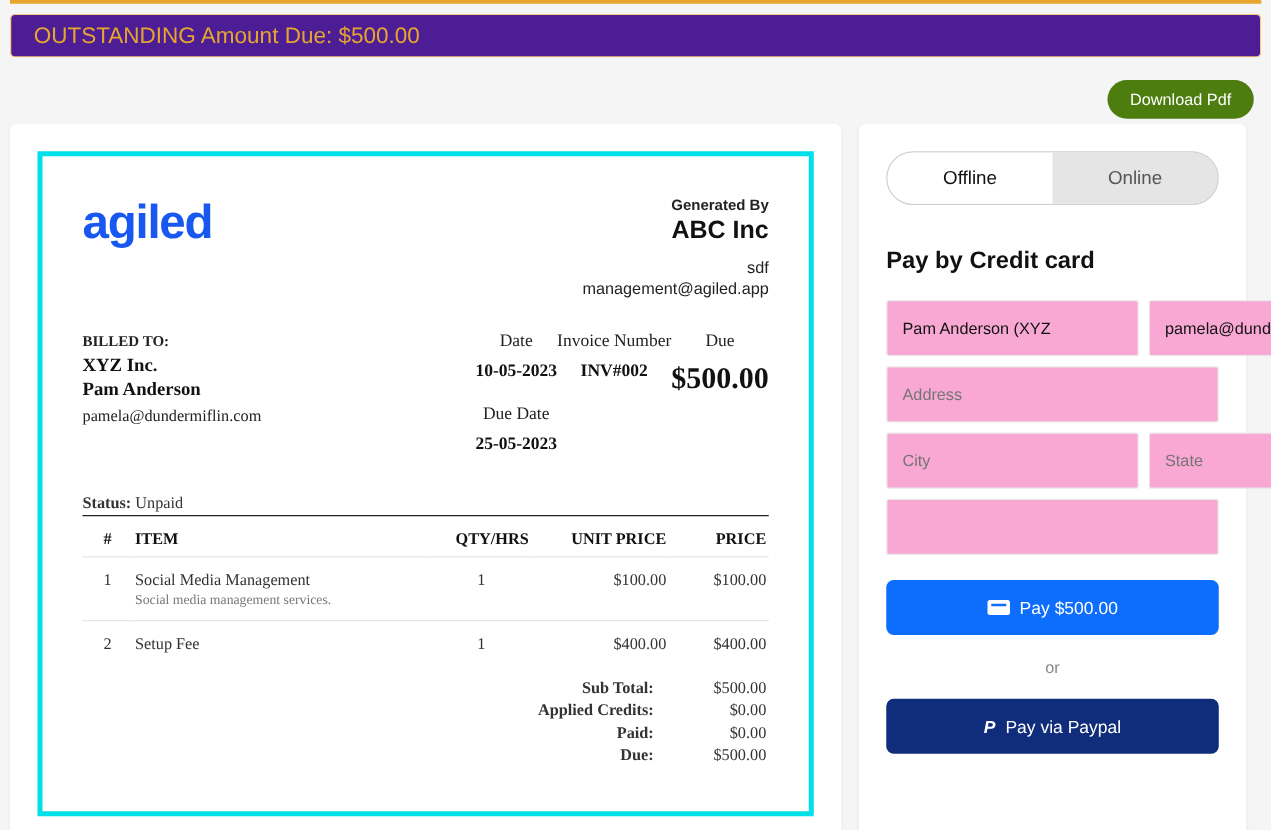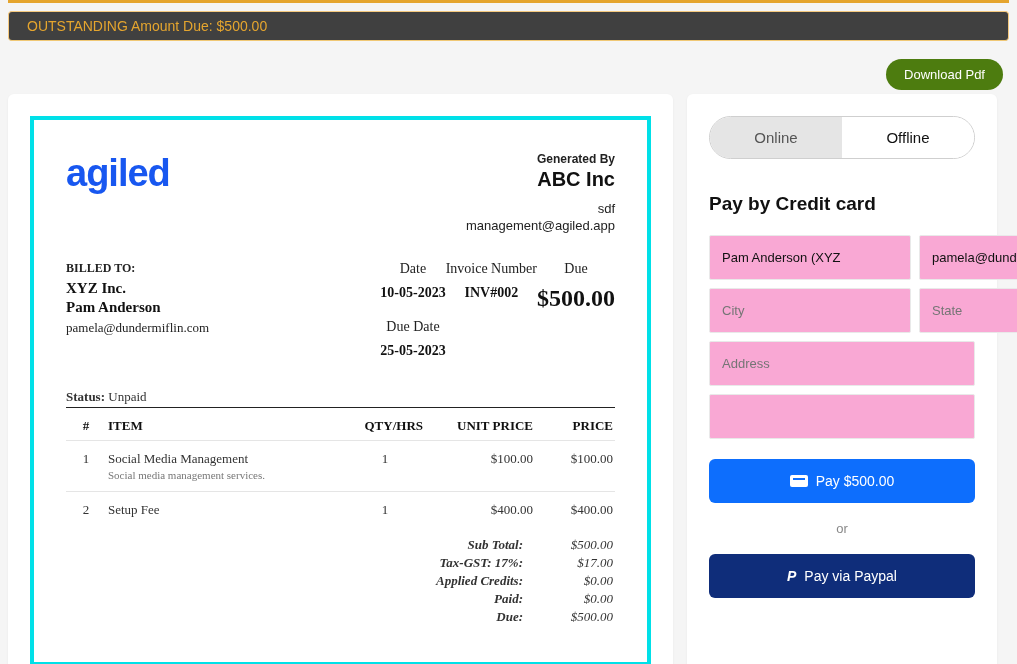--- a/index.html
+++ b/index.html
@@ -1,18 +1,18 @@
 <!DOCTYPE html>
 <html><head>
 <meta charset="utf-8">
 <style>
 * { box-sizing: border-box; margin: 0; padding: 0; }
 body { font-family: Arial, sans-serif; background: #f5f5f5; font-size: 13px; color: #333; }
 
-.banner { background: #404040; border: 1px solid #f5c97f; border-bottom: 1px solid #f0c875; padding: 6px 18px; color: #e5a52e; font-size: 14px; font-weight: 500; margin: 8px; border-radius: 4px; }
+.banner { background: #4c1d95; border: 1px solid #f5c97f; border-bottom: 1px solid #f0c875; padding: 6px 18px; color: #e5a52e; font-size: 18px; font-weight: 500; margin: 8px; border-radius: 4px; }
 .banner-top-line { height: 3px; background: #e5a52e; margin: 0 8px; }
 
 .download-row { padding: 10px 14px 4px; text-align: right; }
 .download-btn { background: #4d7c0f; color: #fff; border: none; border-radius: 18px; padding: 8px 18px; font-size: 13px; cursor: pointer; }
 
 .layout { display: flex; gap: 14px; padding: 0 8px 30px; }
 .left-card { flex: 0 0 665px; background: #fff; border-radius: 6px; padding: 22px 22px 40px; box-shadow: 0 1px 3px rgba(0,0,0,0.05); }
 
 .invoice-frame { border: 4px solid #00e0e8; padding: 32px 32px 36px; }
 .inv-header { display: flex; justify-content: space-between; align-items: flex-start; margin-bottom: 28px; }
@@ -40,21 +40,21 @@
 .status b { font-weight: bold; }
 .divider { border-top: 1.5px solid #222; margin-bottom: 4px; margin-top: 2px; }
 
 table { width: 100%; border-collapse: collapse; font-family: "Times New Roman", serif; font-size: 13px; }
 th { text-align: left; padding: 6px 2px; font-weight: bold; color: #111; }
 th.r, td.r { text-align: right; }
 th.c, td.c { text-align: center; }
 td { padding: 10px 2px; border-top: 1px solid #e5e5e5; vertical-align: top; }
 .item-desc { font-size: 11px; color: #777; margin-top: 2px; }
 
-.totals { margin-top: 8px; font-style: italic; }
+.totals { margin-top: 8px; }
 .totals table { width: 100%; }
 .totals td { border: none; padding: 1px 2px; }
 .totals .label { font-weight: bold; text-align: right; }
 .totals .val { text-align: right; width: 90px; }
 
 .right-card { flex: 1; background: #fff; border-radius: 6px; padding: 22px; box-shadow: 0 1px 3px rgba(0,0,0,0.05); max-width: 310px; }
 .tabs { display: flex; border: 1px solid #cfcfcf; border-radius: 24px; overflow: hidden; margin-bottom: 34px; }
 .tab { flex: 1; text-align: center; padding: 12px 6px; font-size: 15px; cursor: pointer; }
 .tab.active { background: #e5e5e5; color: #555; }
 .tab.inactive { background: #fff; color: #111; }
@@ -155,60 +155,56 @@
       </table>
 
       <div class="totals">
         <table>
           <tbody>
               <tr>
                 <td class="label">Sub Total:</td>
                 <td class="val">$500.00</td>
               </tr>
           <tr>
-                <td class="label">Tax-GST: 17%:</td>
-                <td class="val">$17.00</td>
-              </tr>
-          <tr>
                 <td class="label">Applied Credits:</td>
                 <td class="val">$0.00</td>
               </tr>
           <tr>
                 <td class="label">Paid:</td>
                 <td class="val">$0.00</td>
               </tr>
           <tr>
                 <td class="label">Due:</td>
                 <td class="val">$500.00</td>
               </tr>
         </tbody>
           </table>
       </div>
     </div>
 
   </div>
 
   <div class="right-card">
     <div class="tabs">
+      <div class="tab inactive">Offline</div>
       <div class="tab active">Online</div>
-      <div class="tab inactive">Offline</div>
     </div>
 
     <div class="pay-title">Pay by Credit card</div>
 
     <div class="field-row">
       <input class="field" value="Pam Anderson (XYZ" style="">
       <input class="field" value="pamela@dundermiflin.com" style="">
     </div>
     <div class="field-row">
+      <input class="field field-full" placeholder="Address" style="">
+    </div>
+    <div class="field-row">
       <input class="field" placeholder="City" style="">
       <input class="field" placeholder="State" style="">
-    </div>
-    <div class="field-row">
-      <input class="field field-full" placeholder="Address" style="">
     </div>
     <div class="field-row">
       <input class="field field-full" style="">
     </div>
 
     <button class="pay-btn">
       <span class="icon-card"></span>
       <span>Pay $500.00</span>
     </button>
 

